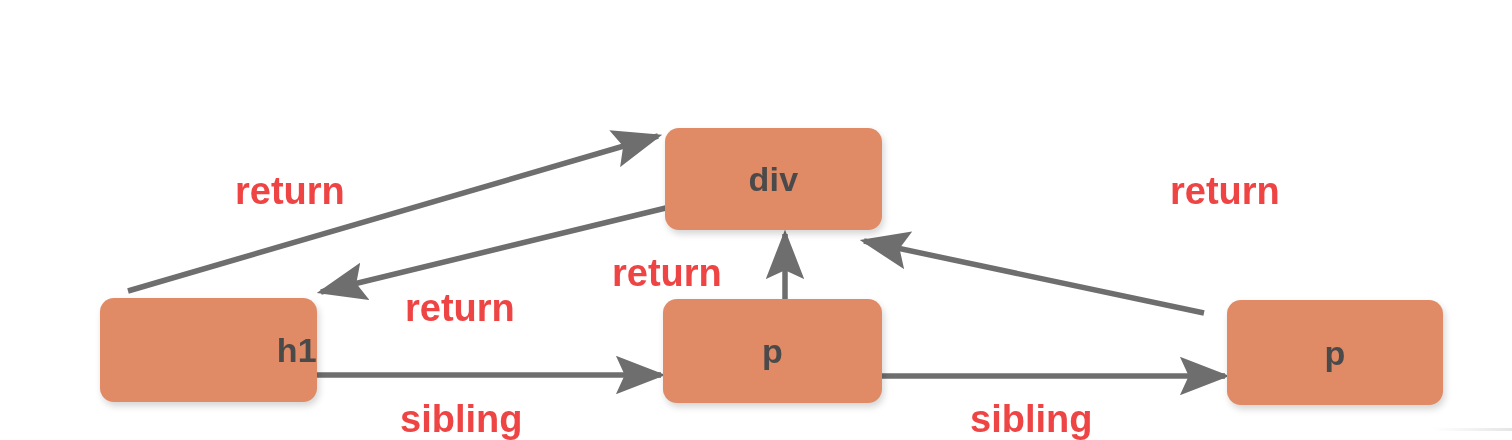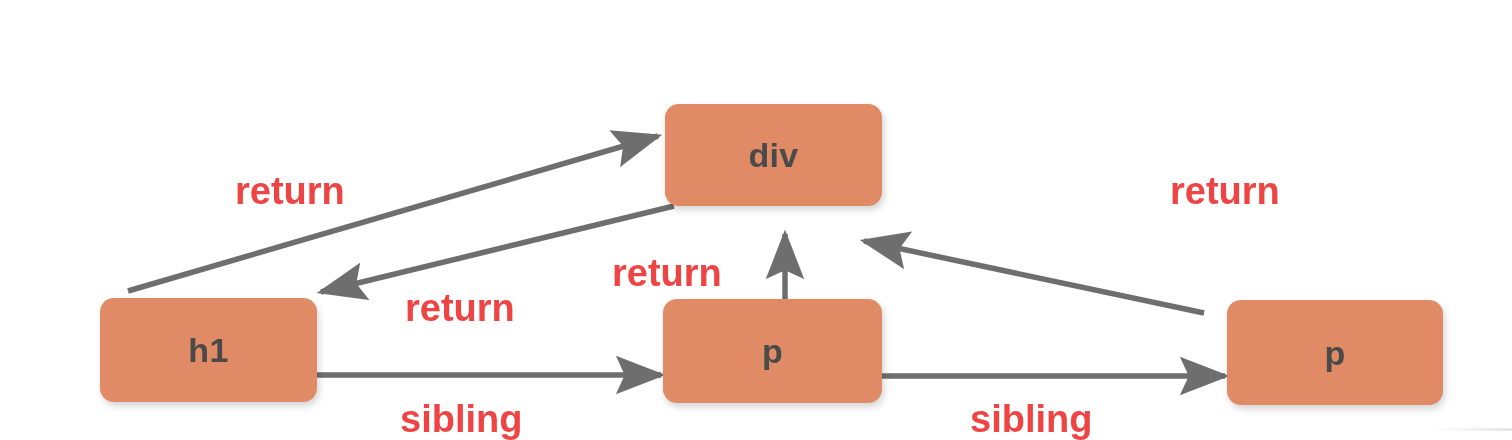--- a/index.html
+++ b/index.html
@@ -76,25 +76,25 @@
 
     <line x1="785" y1="299" x2="785" y2="234" stroke="#6e6e6e" stroke-width="5.5" marker-end="url(#arrowhead)"></line>
 
     <line x1="1204" y1="313" x2="864" y2="241" stroke="#6e6e6e" stroke-width="5.5" marker-end="url(#arrowhead)"></line>
 
     <line x1="317" y1="375" x2="661" y2="375" stroke="#6e6e6e" stroke-width="5.5" marker-end="url(#arrowhead)"></line>
 
     <line x1="882" y1="376" x2="1225" y2="376" stroke="#6e6e6e" stroke-width="5.5" marker-end="url(#arrowhead)"></line>
   </svg>
 
-  <div class="node" style="left:100px; top:298px; width:217px; height:104px;">
+  <div class="node" style="left:100px; top:298px; width:217px; height:104px;justify-content:flex-end;">
     <span class="node-label">h1</span>
   </div>
 
-  <div class="node" style="left:665px; top:104px; width:217px; height:102px;">
+  <div class="node" style="left:665px; top:128px; width:217px; height:102px;">
     <span class="node-label">div</span>
   </div>
 
   <div class="node" style="left:663px; top:299px; width:219px; height:104px;">
     <span class="node-label">p</span>
   </div>
 
   <div class="node" style="left:1227px; top:300px; width:216px; height:105px;">
     <span class="node-label">p</span>
   </div>

